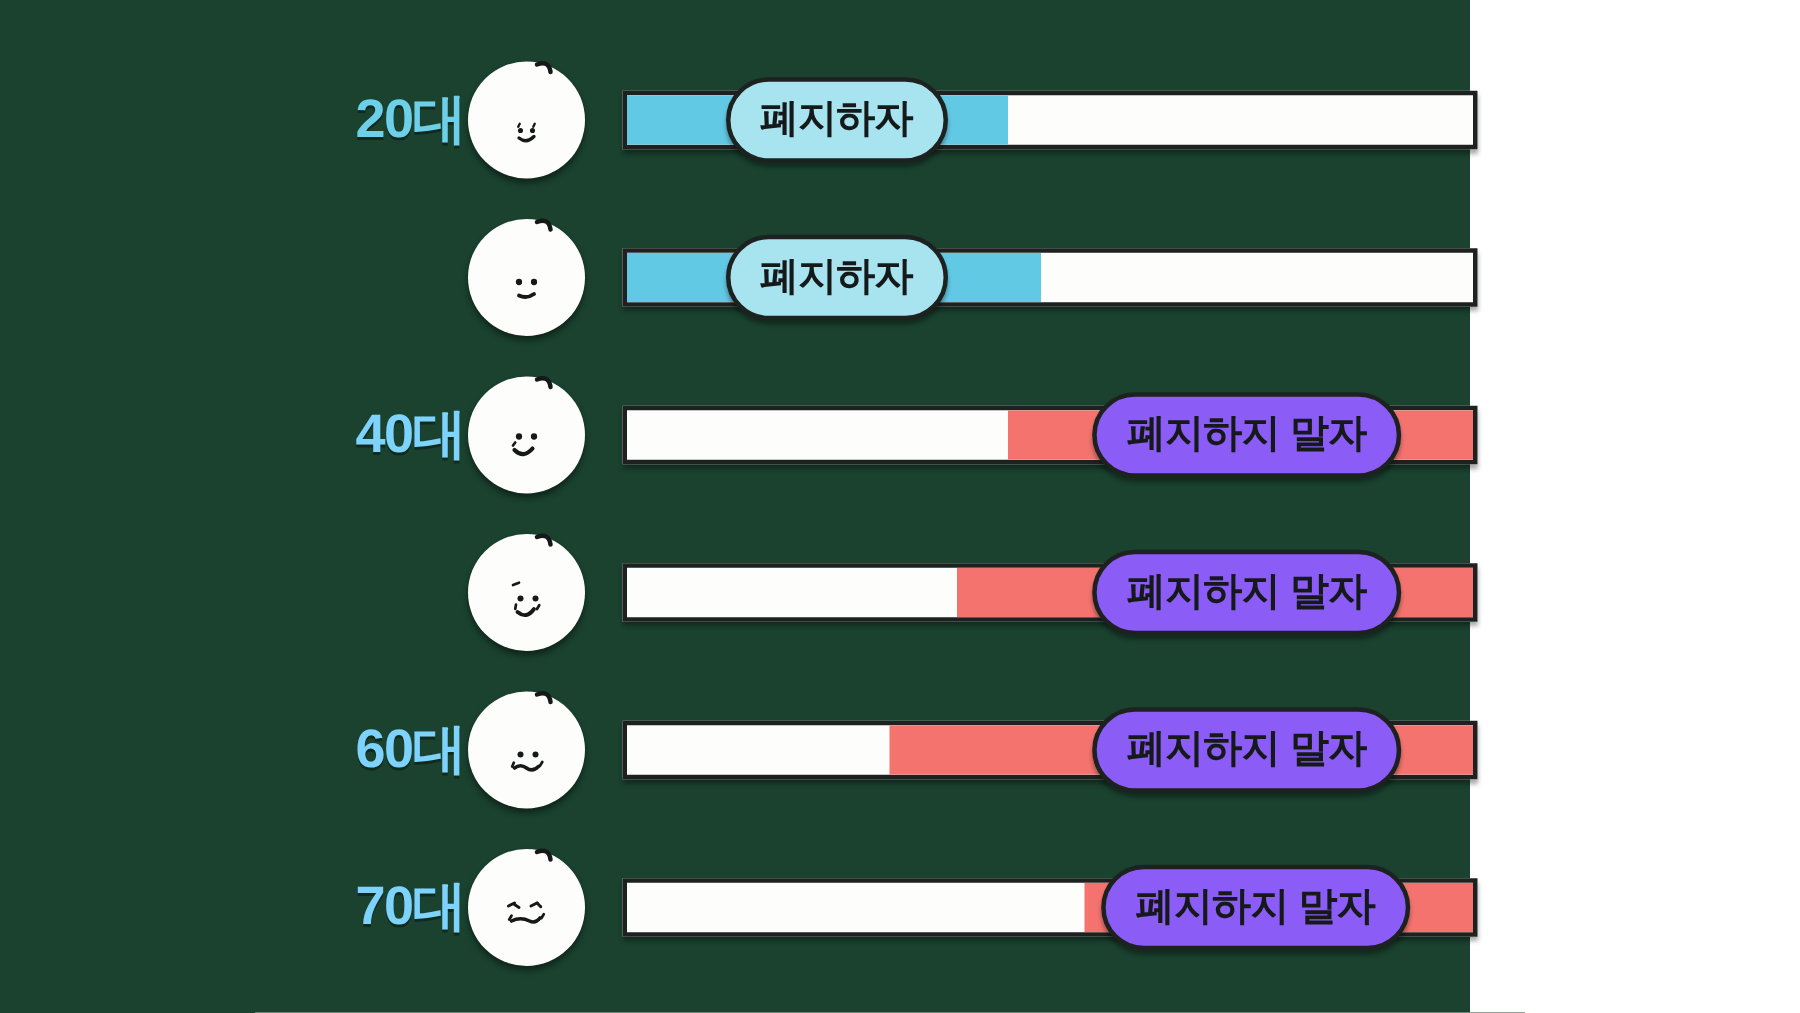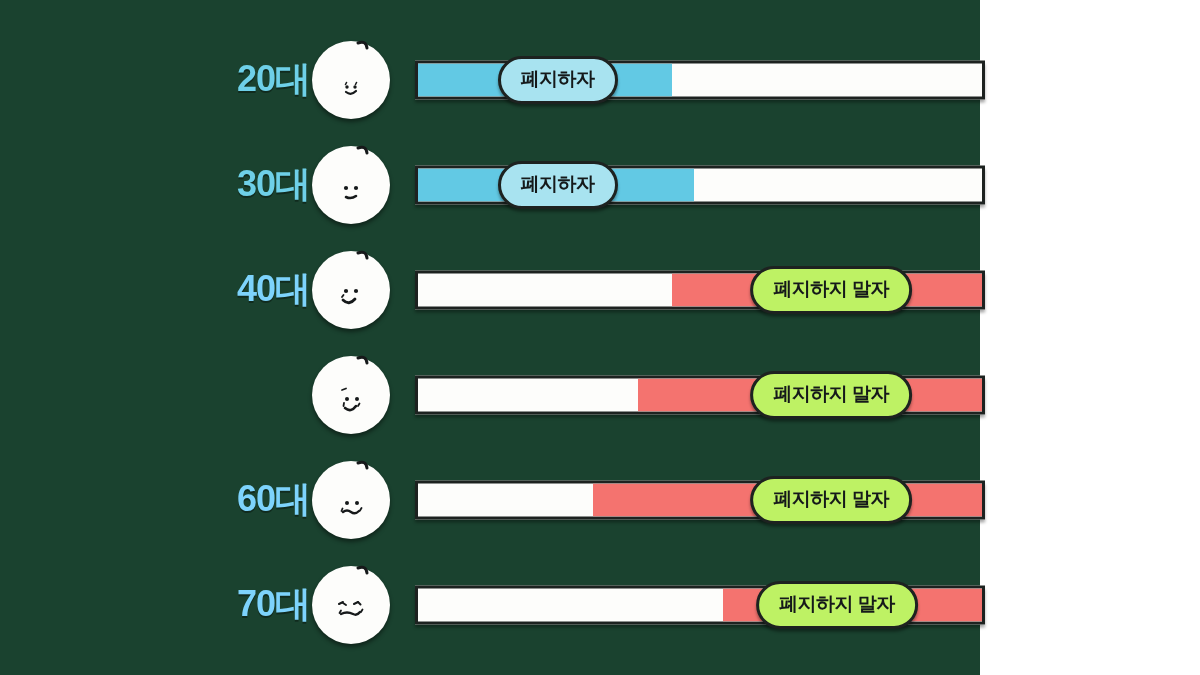--- a/index.html
+++ b/index.html
@@ -98,32 +98,32 @@
 
   
   .pill {
     position: absolute;
     top: 50%;
     transform: translate(-50%, -50%);
     border: 3px solid #1d2220;
     border-radius: 40px;
     padding: 7px 20px 9px 20px;
     font-family: "Liberation Sans", sans-serif;
-    font-size: 19px;
+    font-size: 26px;
     font-weight: bold;
     letter-spacing: -0.5px;
     white-space: nowrap;
     color: #15191a;
     box-shadow: 0 3px 3px rgba(0,0,0,0.35);
     z-index: 4;
     user-select: none;
     text-align: center;
   }
   .pill.cyan   { background: #a8e3f0; }
-  .pill.salmon { background: #bef264; }
+  .pill.salmon { background: #8b5cf6; }
 </style>
 </head>
 <body>
 
 <div id="stage">
 
 <div class="row" style="top: 27px;">
     <div class="age-label cyan">20대</div>
 
     <div class="face-wrap">
@@ -138,21 +138,20 @@
         </svg>
     </div>
 
     <div class="bar">
       <div class="bar-fill cyan" style="width:45%"></div>
     </div>
 
     <div class="pill cyan" style="left:557.5px">폐지하자</div>
   </div>
     <div class="row" style="top: 132px;">
-    <div class="age-label cyan">30대</div>
 
     <div class="face-wrap">
       <div class="face-circle"></div>
       <svg class="face-svg" viewBox="0 0 78 78">
           <path d="M46 2 q8 -3 9 5" stroke="#16191a" stroke-linecap="round" fill="none" stroke-width="3"></path>
         <circle cx="34" cy="42" r="2.1" fill="#16191a"></circle>
         <circle cx="44" cy="42" r="2.1" fill="#16191a"></circle>
         <path d="M34 51 q5 2.5 10 -1" stroke="#16191a" stroke-linecap="round" fill="none" stroke-width="2.6"></path>
         </svg>
     </div>

